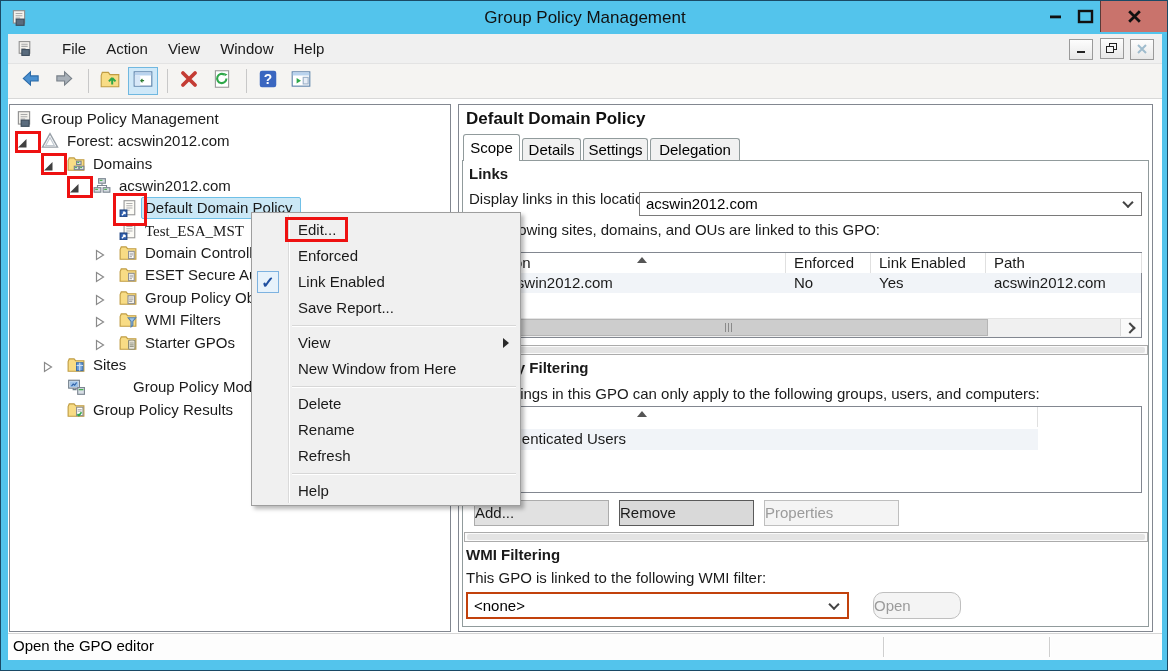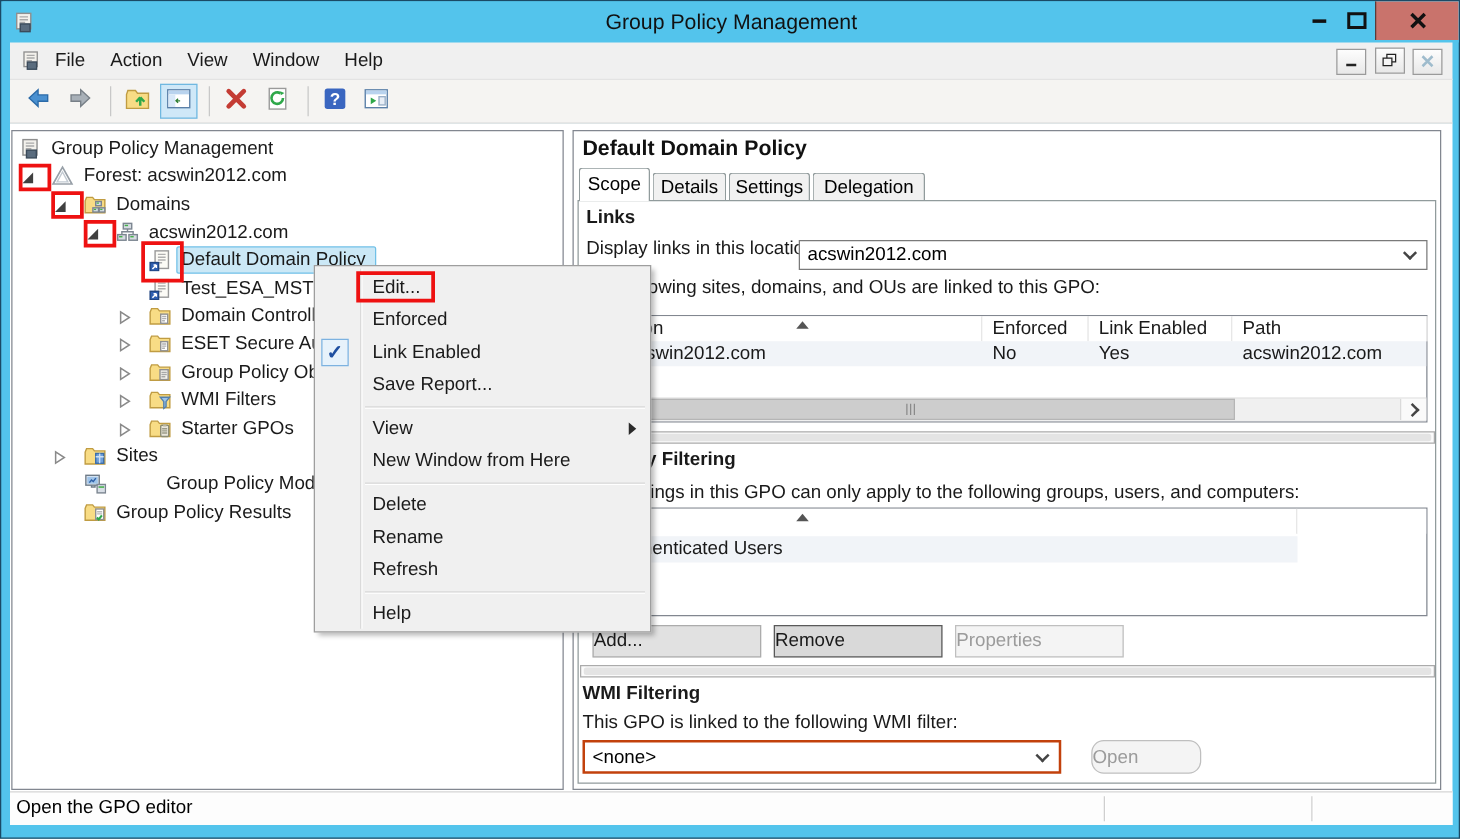--- a/index.html
+++ b/index.html
@@ -96,21 +96,21 @@
   </div>
 
   <div class="menubar">
     <span class="abs" style="left:8px;top:6px;width:17px;height:17px;">
       <svg width="17" height="17" viewBox="0 0 16 16">
           <rect x="3" y="1.5" width="10" height="11" fill="#F3F1EC" stroke="#8F8F8F"></rect>
           <path d="M5 4h6M5 6h6M5 8h4" stroke="#A9A9A9" fill="none"></path>
           <rect x="5.5" y="9" width="7" height="5.5" fill="#5A6C7E" stroke="#3A4A5A"></rect>
         </svg>
     </span>
-    <span class="abs" style="left:26px;top:0;"><span class="menu-item">File</span><span class="menu-item">Action</span><span class="menu-item">View</span><span class="menu-item">Window</span><span class="menu-item">Help</span></span>
+    <span class="abs" style="left:44px;top:0;"><span class="menu-item">File</span><span class="menu-item">Action</span><span class="menu-item">View</span><span class="menu-item">Window</span><span class="menu-item">Help</span></span>
     <span class="abs" style="right:8px;top:4px;">
       <span class="mdi-btn">
           <svg width="12" height="12" viewBox="0 0 12 12">
             <rect x="2" y="8" width="8" height="2" fill="#222"></rect>
           </svg>
         </span>
       <span class="mdi-btn">
           <svg width="13" height="13" viewBox="0 0 13 13">
             <rect x="4.5" y="1.5" width="7" height="6" fill="none" stroke="#222"></rect>
             <rect x="1.5" y="4.5" width="7" height="6" fill="#F5F5F5" stroke="#222"></rect>
@@ -316,21 +316,21 @@
       <div class="tree-row" style="top:196px;z-index:2;;pointer-events:auto;">
         <div class="tree-sel" style="left:131px;width:160px;;pointer-events:auto;"></div>
         <div class="tree-icon" style="left:109px;;pointer-events:auto;"><svg width="18" height="18" viewBox="0 0 16 16">
             <rect x="4.5" y="1.5" width="9.5" height="12.5" fill="#FCFBF6" stroke="#9A9A9A"></rect>
             <path d="M6.5 4h5.5M6.5 6h5.5M6.5 8h5.5M6.5 10h3" stroke="#B0B0B0" fill="none"></path>
             <rect x="1" y="9.8" width="6" height="6" fill="#2F5FB0" stroke="#1E4380"></rect>
             <path d="M2.6 14.4 L5.4 11.6 M5.4 11.6 H3.4 M5.4 11.6 V13.6" stroke="#FFFFFF" stroke-width="1.1" fill="none"></path>
           </svg></div>
         <div class="tree-label" style="left:135px;;pointer-events:auto;">Default Domain Policy</div>
       </div>
-      <div class="tree-row" style="top:219px;z-index:2;;pointer-events:auto;">
+      <div class="tree-row" style="top:219px;z-index:2;;pointer-events:auto;font-family:Liberation Serif, serif;">
         <div class="tree-icon" style="left:109px;;pointer-events:auto;"><svg width="18" height="18" viewBox="0 0 16 16">
             <rect x="4.5" y="1.5" width="9.5" height="12.5" fill="#FCFBF6" stroke="#9A9A9A"></rect>
             <path d="M6.5 4h5.5M6.5 6h5.5M6.5 8h5.5M6.5 10h3" stroke="#B0B0B0" fill="none"></path>
             <rect x="1" y="9.8" width="6" height="6" fill="#2F5FB0" stroke="#1E4380"></rect>
             <path d="M2.6 14.4 L5.4 11.6 M5.4 11.6 H3.4 M5.4 11.6 V13.6" stroke="#FFFFFF" stroke-width="1.1" fill="none"></path>
           </svg></div>
         <div class="tree-label" style="left:135px;;pointer-events:auto;">Test_ESA_MST</div>
       </div>
       <div class="tree-row" style="top:241px;z-index:2;;pointer-events:auto;">
         <div class="expander" style="left:85px;;pointer-events:auto;"><svg width="10" height="12" viewBox="0 0 10 12">

